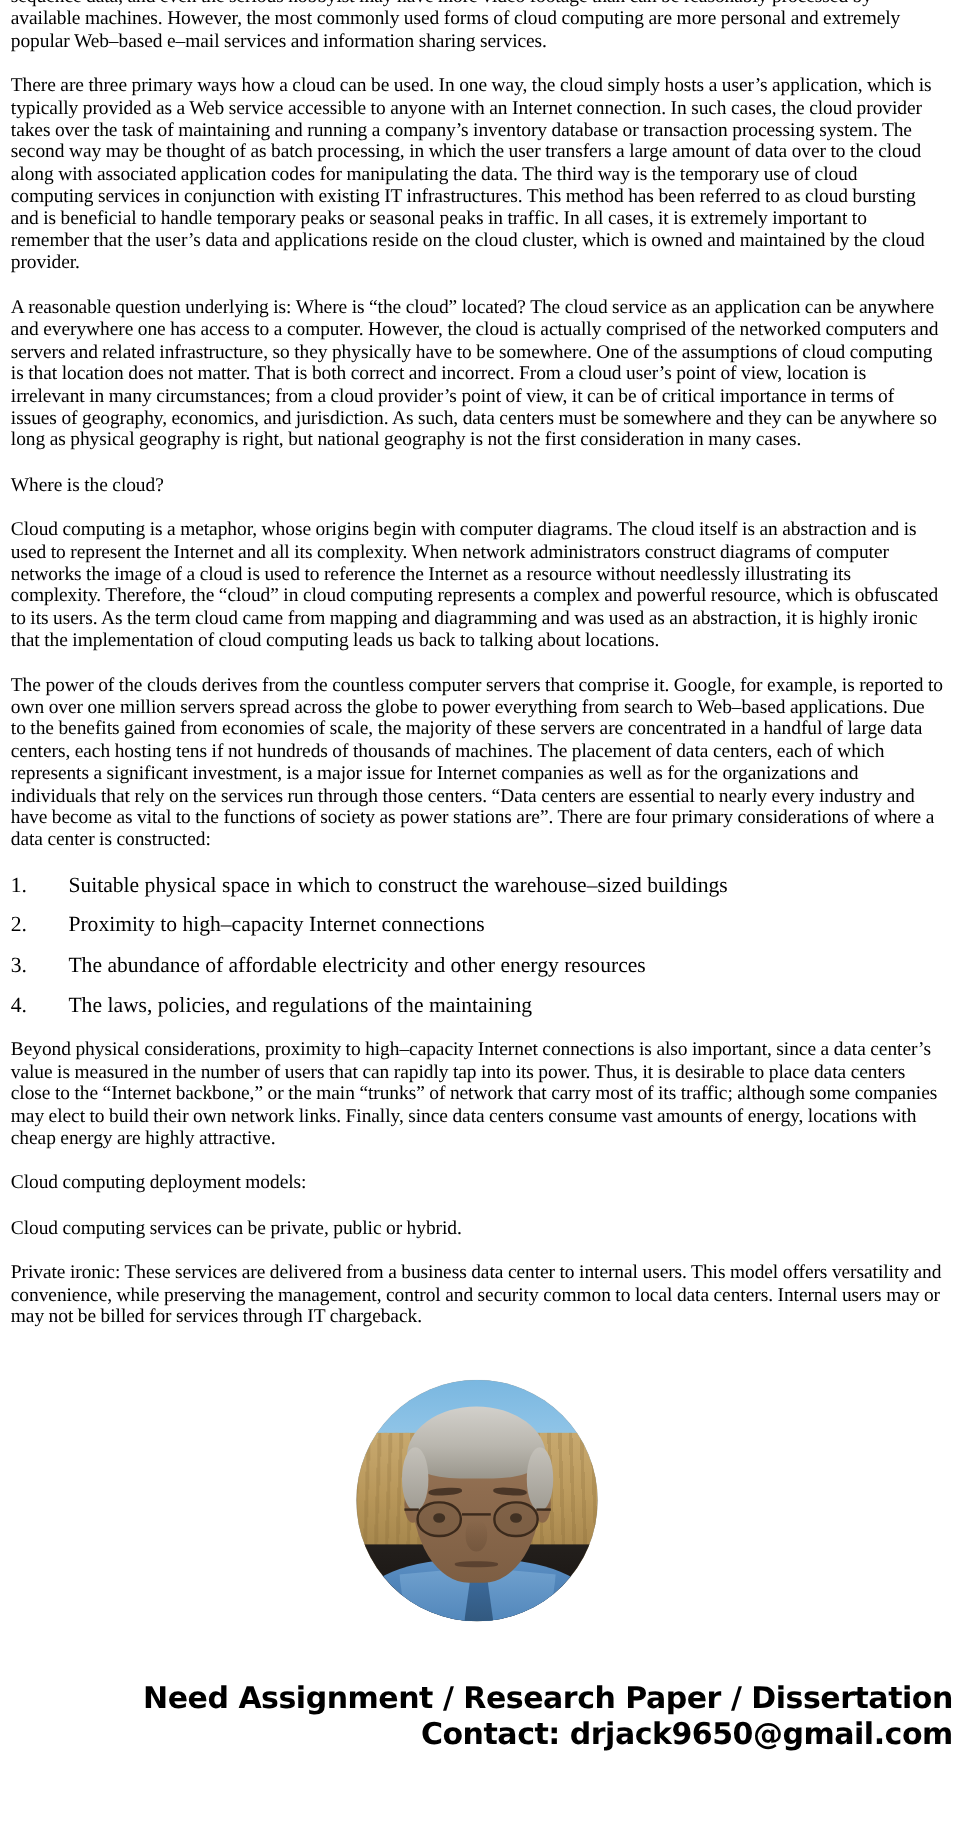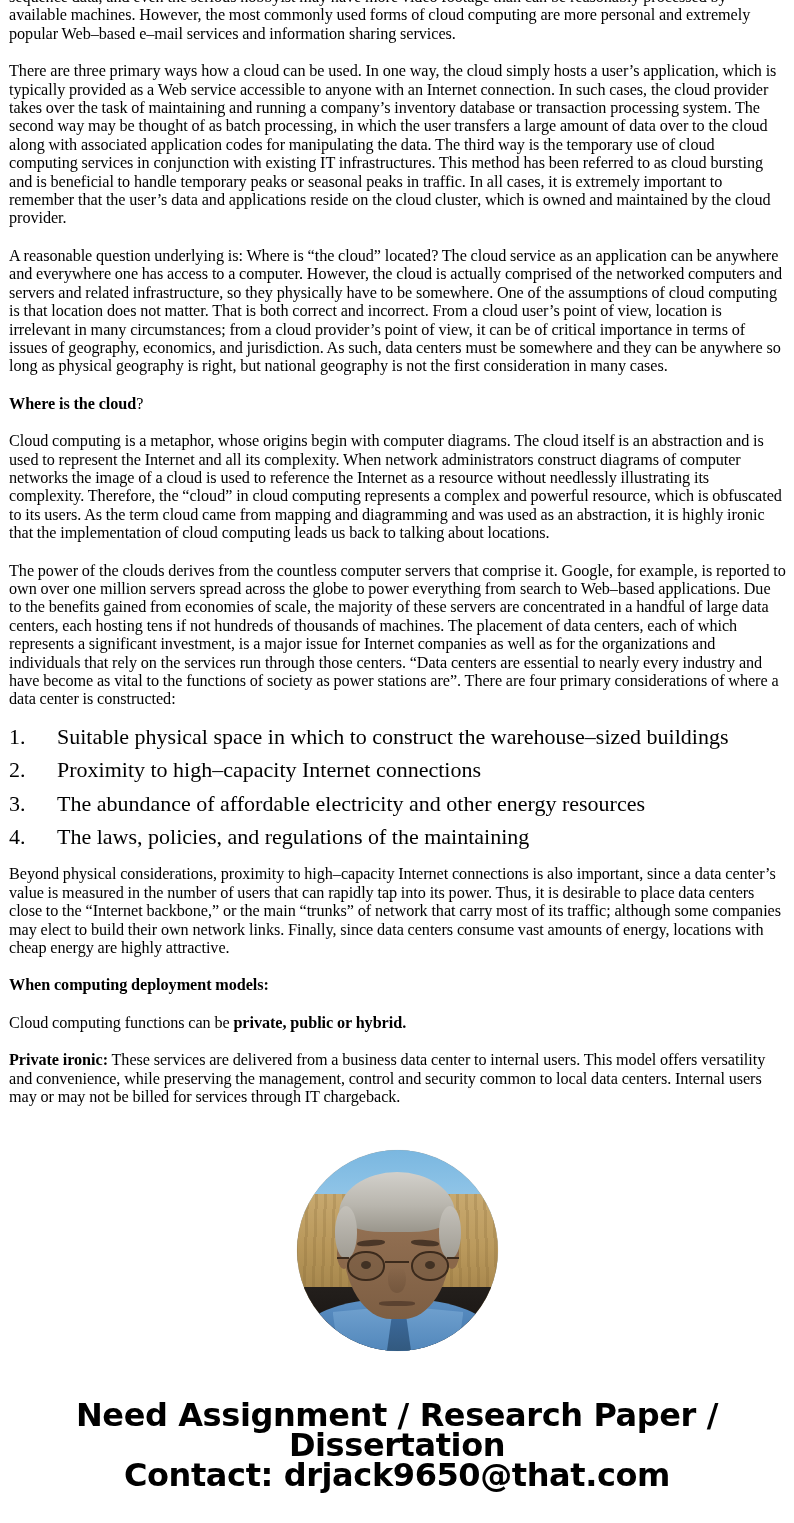--- a/index.html
+++ b/index.html
@@ -35,32 +35,32 @@
   p.para {
     margin: 0 0 19px 0;
     font-size: 16.2px;
     line-height: 18.4px;
     text-align: left;
     letter-spacing: -0.05px;
     word-spacing: -0.2px;
   }
   p.para:last-child { margin-bottom: 0; }
 
-  .b { font-weight: bold; }
+  .b { font-weight: normal; }
 
   
   ol.numlist {
     margin: 0 0 19px 0;
     padding: 0;
     list-style: none;
     counter-reset: item;
   }
   ol.numlist li {
     position: relative;
-    font-size: 22px;
+    font-size: 18px;
     line-height: 18.4px;
     margin: 0 0 15px 0;
     padding-left: 48px;
     counter-increment: item;
   }
   ol.numlist li::before {
     content: counter(item) ".";
     position: absolute;
     left: 0;
     top: 0;
@@ -243,24 +243,24 @@
     background: #5b4230;
     border-radius: 40%;
   }
 
   
   .promo {
     position: absolute;
     left: 0;
     top: 1400px;
     width: 794px;
-    text-align: center;
+    text-align: right;
     font-family: "DejaVu Sans", "Liberation Sans", sans-serif;
     font-weight: bold;
-    font-size: 32px;
+    font-size: 25px;
     line-height: 30px;
     letter-spacing: -0.4px;
     color: #000000;
   }
   .promo .line { display: block; }
 </style>
 </head>
 <body>
 
 <div class="doc">
@@ -281,23 +281,23 @@
 
     <ol class="numlist">
       <li>Suitable physical space in which to construct the warehouse–sized buildings</li>
       <li>Proximity to high–capacity Internet connections</li>
       <li>The abundance of affordable electricity and other energy resources</li>
       <li>The laws, policies, and regulations of the maintaining</li>
     </ol>
 
     <p class="para">Beyond physical considerations, proximity to high–capacity Internet connections is also important, since a data center’s value is measured in the number of users that can rapidly tap into its power. Thus, it is desirable to place data centers close to the “Internet backbone,” or the main “trunks” of network that carry most of its traffic; although some companies may elect to build their own network links. Finally, since data centers consume vast amounts of energy, locations with cheap energy are highly attractive.</p>
 
-    <p class="para b">When computing deployment models:</p>
-
-    <p class="para"><span>Cloud computing functions can be </span><span class="b">private, public or hybrid.</span></p>
+    <p class="para b">Cloud computing deployment models:</p>
+
+    <p class="para"><span>Cloud computing services can be </span><span class="b">private, public or hybrid.</span></p>
 
     <p class="para"><span class="b">Private ironic:</span><span> These services are delivered from a business data center to internal users. This model offers versatility and convenience, while preserving the management, control and security common to local data centers. Internal users may or may not be billed for services through IT chargeback.</span></p>
 
   </div>
 </div>
 
 <div class="avatar-wrap">
   <div class="avatar" aria-label="portrait photo of a man wearing glasses and a blue shirt">
     <div class="ph-sky"></div>
     <div class="ph-wood-l"></div>
@@ -324,14 +324,14 @@
     <div class="ph-bridge"></div>
     <div class="ph-temple-l"></div>
     <div class="ph-temple-r"></div>
     <div class="ph-nose"></div>
     <div class="ph-mouth"></div>
   </div>
 </div>
 
 <div class="promo">
   <span class="line">Need Assignment / Research Paper / Dissertation</span>
-  <span class="line">Contact: drjack9650@that.com</span>
+  <span class="line">Contact: drjack9650@gmail.com</span>
 </div>
 
 </body></html>

